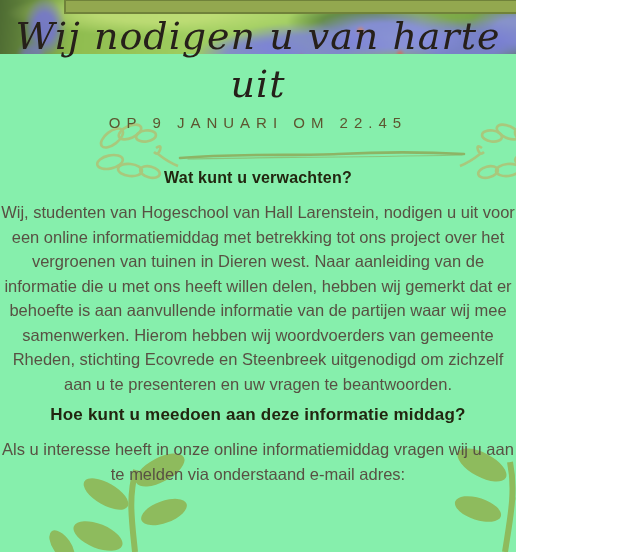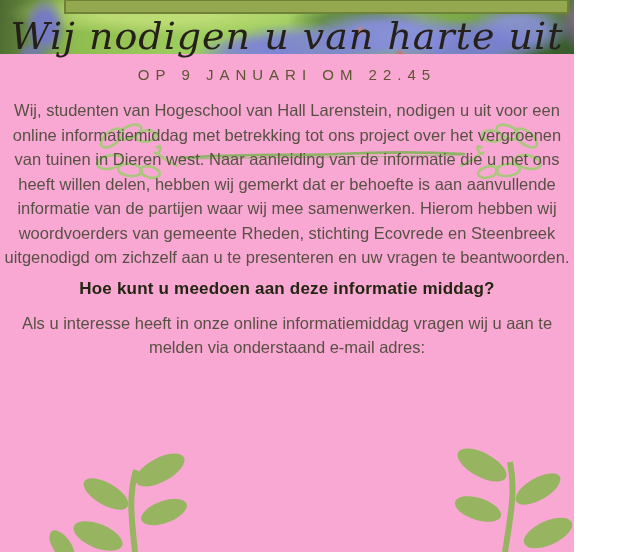--- a/index.html
+++ b/index.html
@@ -1,17 +1,17 @@
 <!DOCTYPE html>
 <html><head>
 <meta charset="utf-8">
 <style>
   html,body{margin:0;padding:0;width:642px;height:552px;overflow:hidden;
     font-family:"Liberation Sans",sans-serif;}
-  .flyer{position:relative;width:574px;height:552px;background:#f9a8d4;overflow:hidden;}
+  .flyer{position:relative;width:516px;height:552px;background:#86efac;overflow:hidden;}
 
   
   .photo{position:absolute;left:0;top:0;width:642px;height:54px;overflow:hidden;}
   .photo-paint{position:absolute;left:-8px;top:-8px;right:-8px;bottom:-8px;filter:blur(1.5px);
     background:
       radial-gradient(5px 5px at 56% 55%, rgba(219,133,96,.95) 40%, rgba(219,133,96,0) 75%),
       radial-gradient(5px 5px at 62% 88%, rgba(205,112,92,.95) 40%, rgba(205,112,92,0) 75%),
       radial-gradient(4px 4px at 47% 93%, rgba(196,102,92,.9) 40%, rgba(196,102,92,0) 75%),
       radial-gradient(28px 40px at 8% 50%, rgba(116,117,206,.9) 35%, rgba(116,117,206,0) 75%),
       radial-gradient(20px 16px at 6% 88%, rgba(116,117,206,.65) 35%, rgba(116,117,206,0) 75%),
@@ -107,19 +107,20 @@
     <ellipse cx="118" cy="52" rx="25" ry="11" transform="rotate(-30 118 52)"></ellipse>
     <ellipse cx="58" cy="72" rx="24" ry="11" transform="rotate(18 58 72)"></ellipse>
     <ellipse cx="128" cy="96" rx="26" ry="12" transform="rotate(-24 128 96)"></ellipse>
     <ellipse cx="168" cy="108" rx="18" ry="9" transform="rotate(-55 168 108)"></ellipse>
   </svg>
 
   <div class="content">
     <h1 class="script-title">Wij nodigen u van harte uit</h1>
     <div class="subtitle">OP 9 JANUARI OM 22.45</div>
 
+    <h2 class="h-verwachten">Wat kunt u verwachten?</h2>
     <p class="p-intro">Wij, studenten van Hogeschool van Hall Larenstein, nodigen u uit voor een online informatiemiddag met betrekking tot ons project over het vergroenen van tuinen in Dieren west. Naar aanleiding van de informatie die u met ons heeft willen delen, hebben wij gemerkt dat er behoefte is aan aanvullende informatie van de partijen waar wij mee samenwerken. Hierom hebben wij woordvoerders van gemeente Rheden, stichting Ecovrede en Steenbreek uitgenodigd om zichzelf aan u te presenteren en uw vragen te beantwoorden.</p>
 
     <h2 class="h-meedoen">Hoe kunt u meedoen aan deze informatie middag?</h2>
     <p class="p-aanmelden">Als u interesse heeft in onze online informatiemiddag vragen wij u aan te melden via onderstaand e-mail adres:</p>
   </div>
 
 </div>
 
 </body></html>

